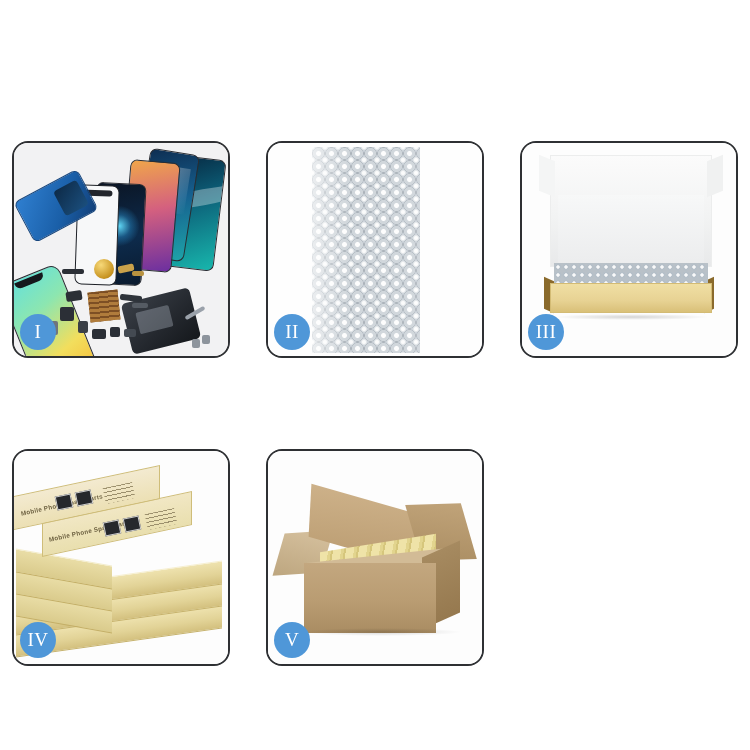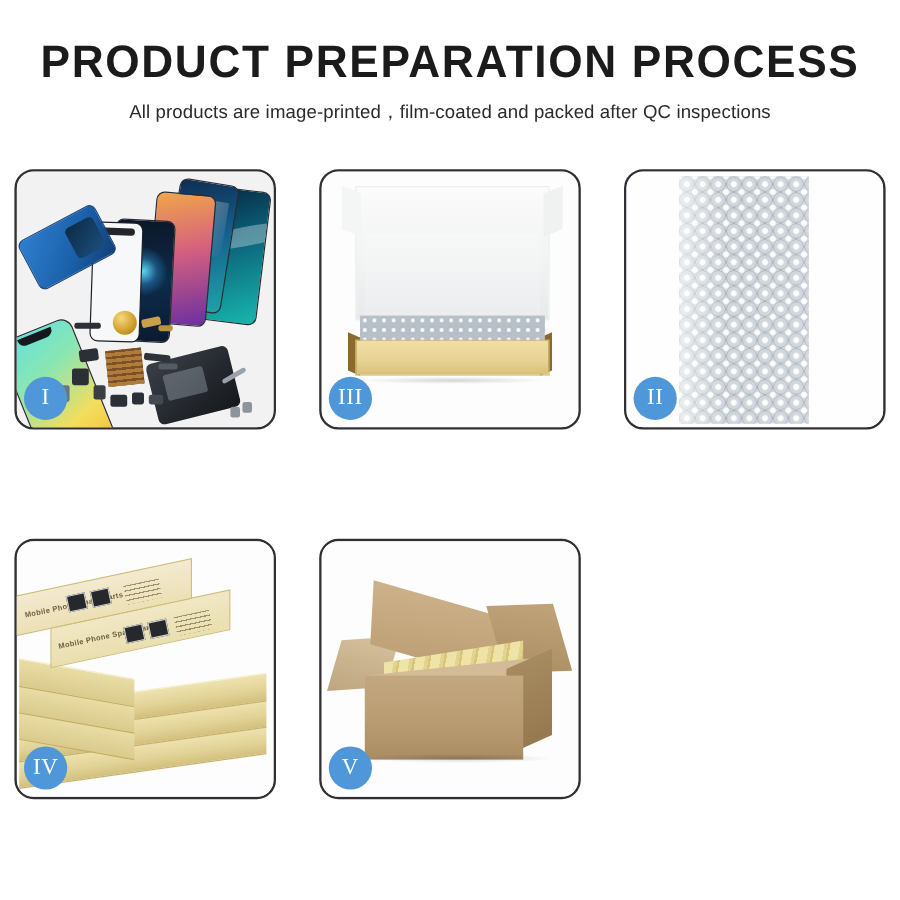--- a/index.html
+++ b/index.html
@@ -372,24 +372,20 @@
   .s-shadow{
     position:absolute; left:26px; bottom:22px; width:158px; height:8px;
     background: radial-gradient(ellipse at center, rgba(0,0,0,.13), rgba(0,0,0,0) 70%);
   }
 </style>
 </head>
 <body>
 
 <div id="page">
 
-  <div class="header">
-    <div class="page-title">PRODUCT PREPARATION PROCESS</div>
-    <div class="page-subtitle">All products are image-printed，film-coated and packed after QC inspections</div>
-  </div>
 
   <div class="grid">
 
     <div class="card">
       <div class="card-photo">
         <div class="c1-bg"></div>
         <div class="phone p-teal"></div>
         <div class="phone p-back"></div>
         <div class="phone p-purple"></div>
         <div class="phone p-dark"></div>
@@ -413,41 +409,41 @@
           <div class="bit b12"></div>
         <div class="bit b13"></div>
           <div class="bit b14"></div>
           <div class="bit b15"></div>
       </div>
       <div class="badge">I</div>
     </div>
 
     <div class="card">
       <div class="card-photo">
+        <div class="bw-bg"></div>
+        <div class="bw-sheet">
+          <div class="bw-bubbles"></div>
+          <div class="bw-shine"></div>
+        </div>
+      </div>
+      <div class="badge">II</div>
+    </div>
+
+    <div class="card">
+      <div class="card-photo">
         <div class="c3-bg"></div>
         <div class="c3-lid"></div>
         <div class="c3-inner"></div>
         <div class="c3-left"></div>
         <div class="c3-right"></div>
         <div class="c3-wrap"></div>
         <div class="c3-front"></div>
         <div class="c3-shadow"></div>
       </div>
       <div class="badge">III</div>
-    </div>
-
-    <div class="card">
-      <div class="card-photo">
-        <div class="bw-bg"></div>
-        <div class="bw-sheet">
-          <div class="bw-bubbles"></div>
-          <div class="bw-shine"></div>
-        </div>
-      </div>
-      <div class="badge">II</div>
     </div>
 
     <div class="card">
       <div class="card-photo">
         <div class="c4-bg"></div>
 
         <div class="sl" style="top:168px;"></div>
         <div class="sl" style="top:146px;"></div>
         <div class="sl" style="top:124px;"></div>
         <div class="sl-l" style="top:150px;"></div>

